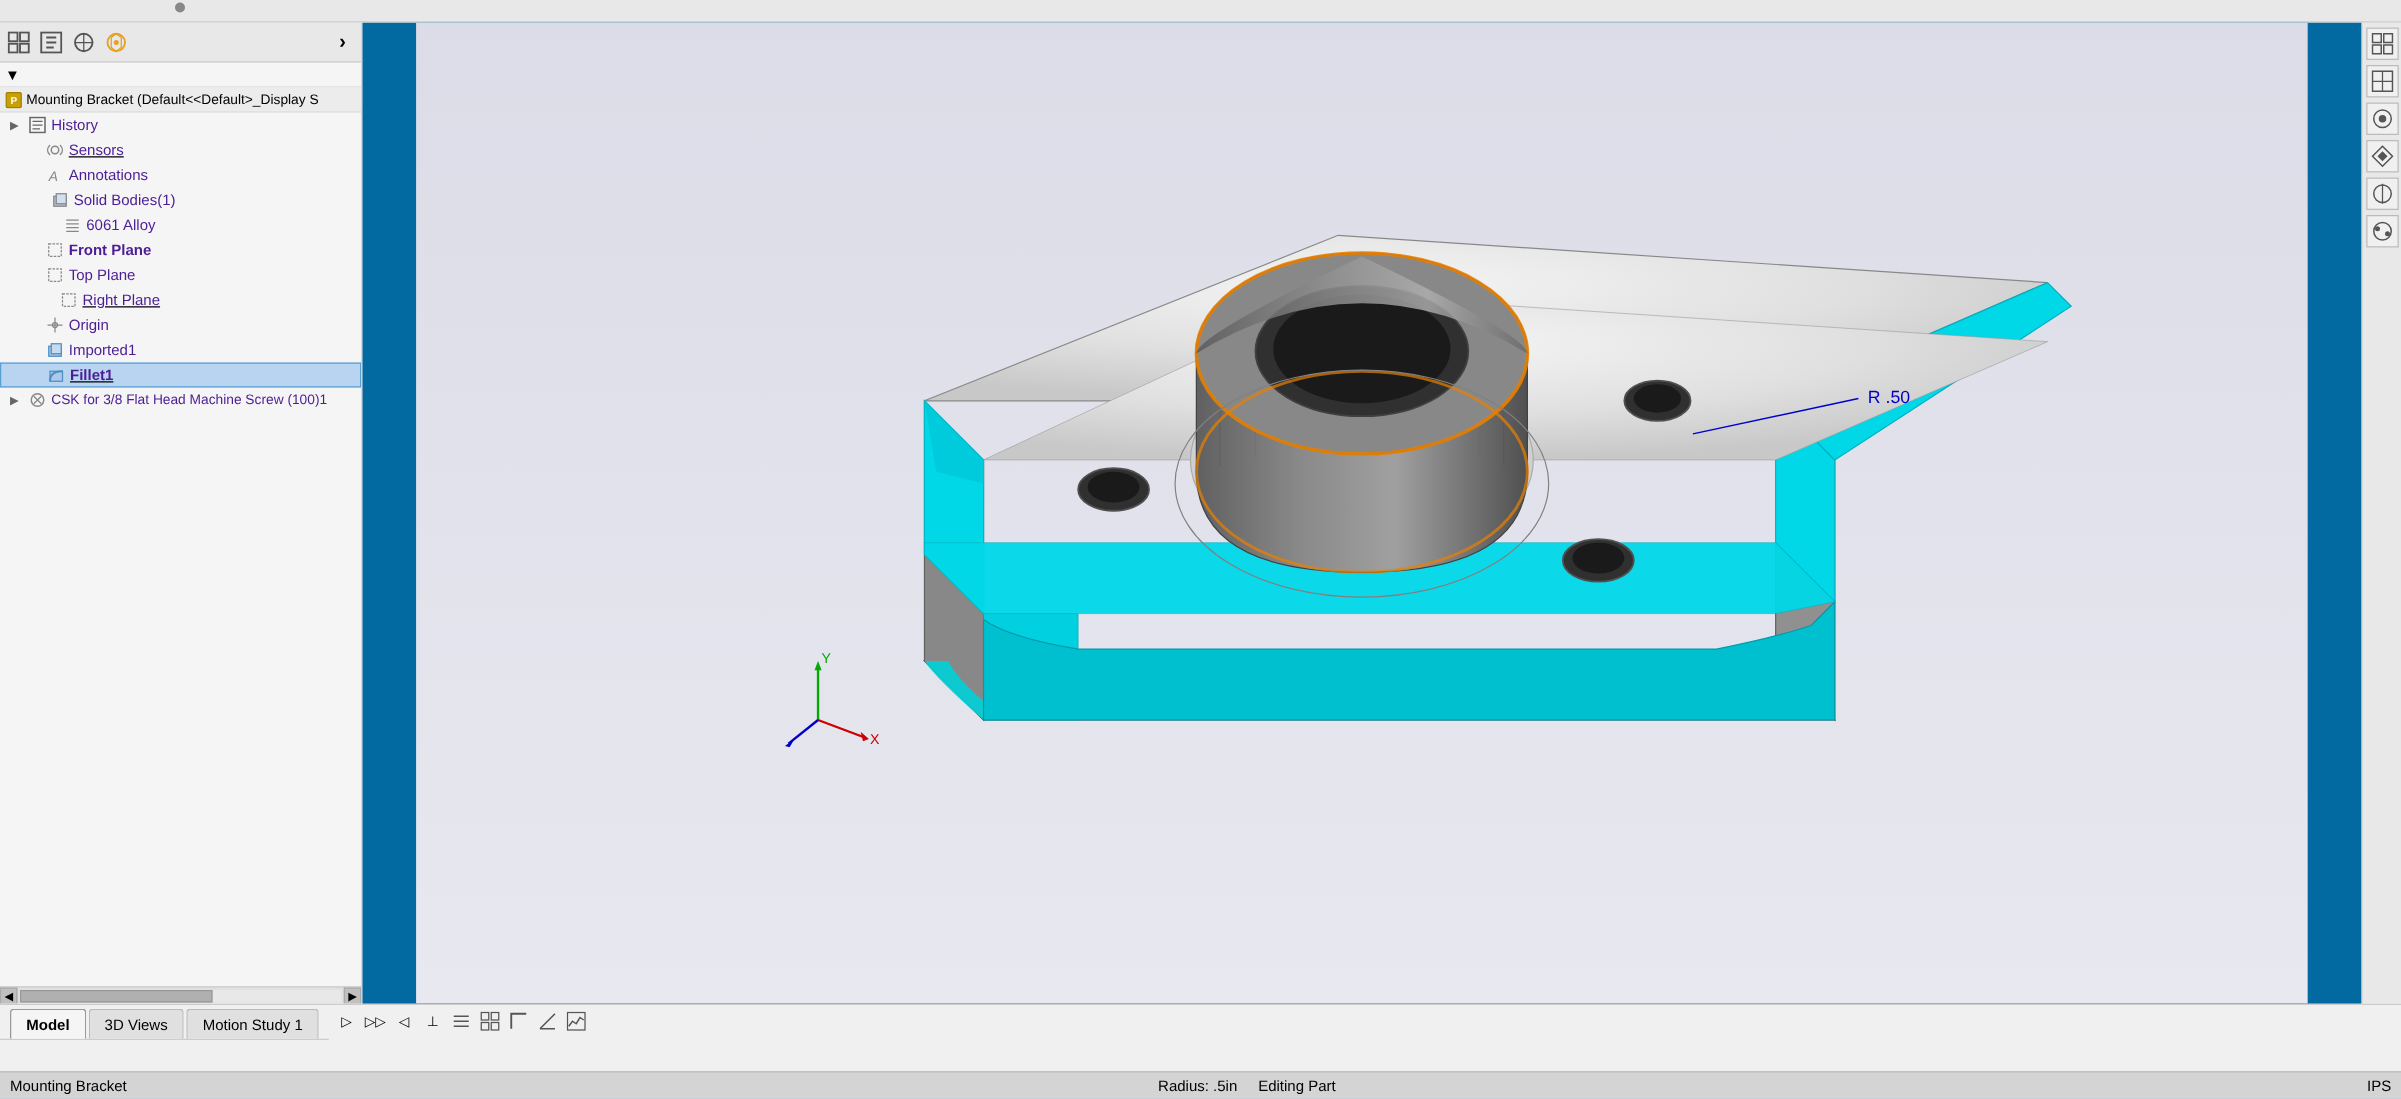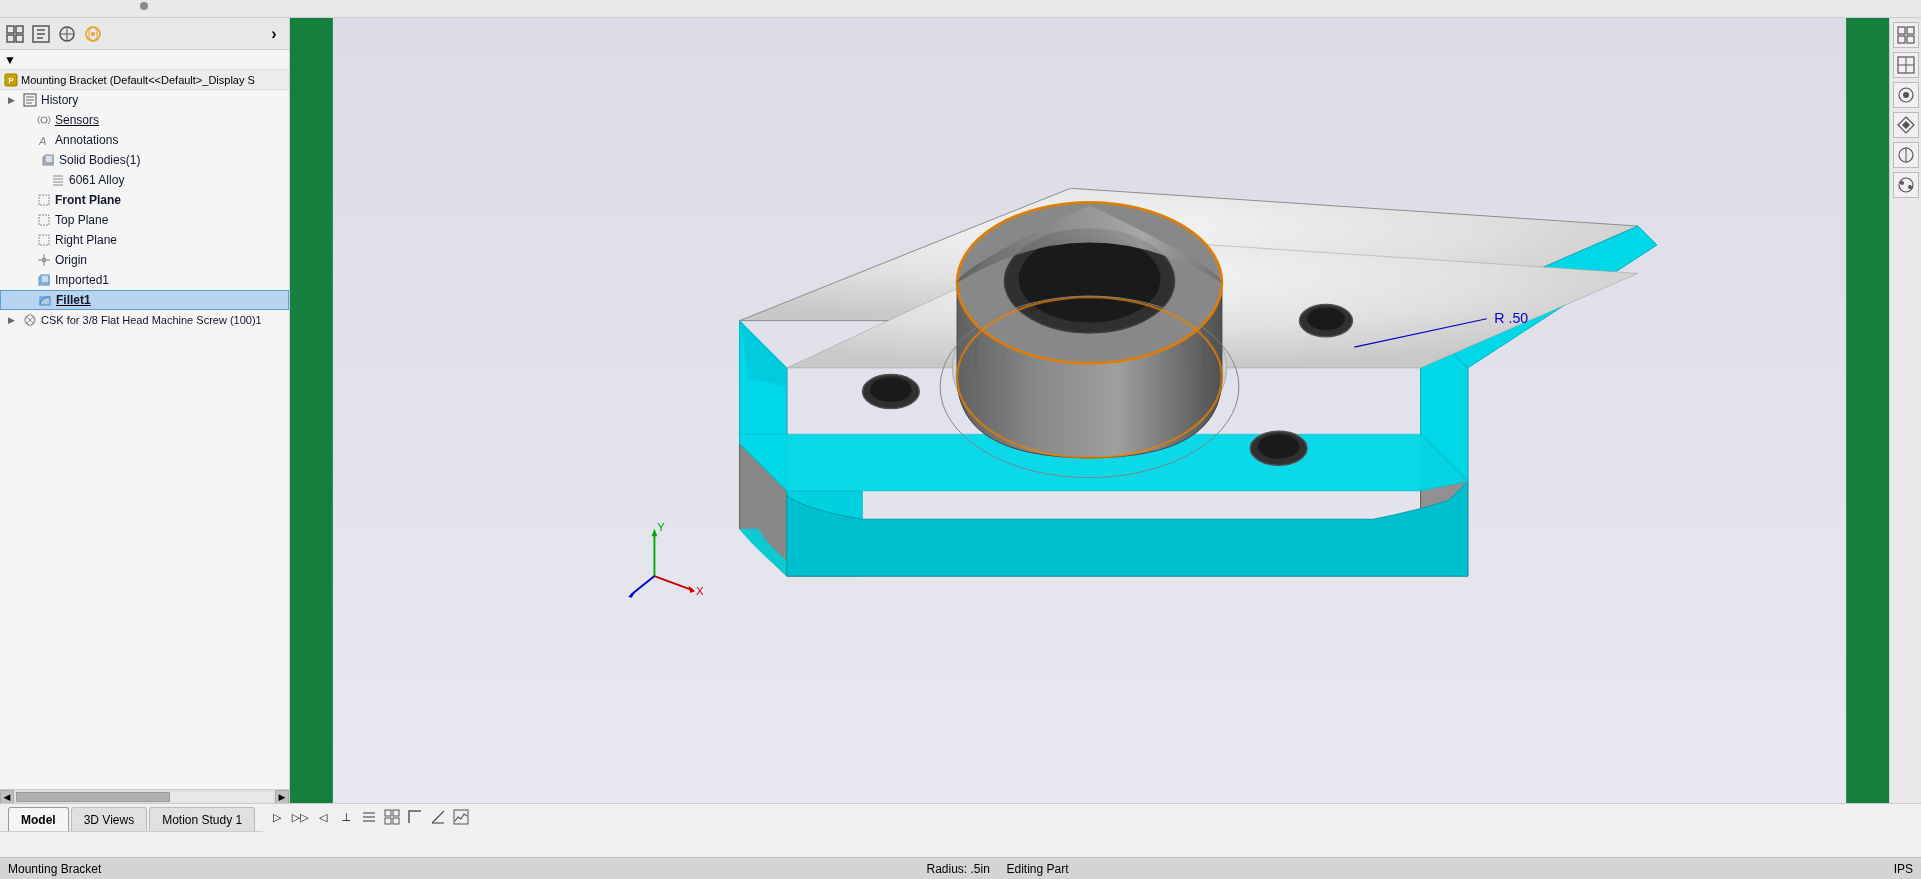--- a/index.html
+++ b/index.html
@@ -67,35 +67,35 @@
       width: 16px;
       height: 16px;
       margin-right: 3px;
       display: inline-flex;
       align-items: center;
       justify-content: center;
       font-size: 11px;
     }
     .tree-item .item-label {
       font-size: 12px;
-      color: #0f172a;
+      color: #4c1d95;
     }
 
     .panel-scrollbar-h {
       height: 14px;
       background: #e0e0e0;
       border-top: 1px solid #ccc;
       display: flex;
       align-items: center;
     }
 
     
     .viewport {
       flex: 1;
-      background: #15803d;
+      background: #0369a1;
       position: relative;
       overflow: hidden;
     }
 
     
     .right-panel {
       width: 32px;
       background: #e8e8e8;
       border-left: 1px solid #ccc;
       display: flex;
@@ -345,21 +345,21 @@
       <div class="tree-item" style="padding-left: 22px;">
         <span class="expand-arrow" style="opacity:0">▶</span>
         <span class="item-icon">
           <svg width="14" height="14" viewBox="0 0 14 14">
               <rect x="2" y="2" width="10" height="10" fill="none" stroke="#888" stroke-width="1" stroke-dasharray="2,1"></rect>
             </svg>
         </span>
         <span class="item-label">Top Plane</span>
       </div>
 
-      <div class="tree-item" style="padding-left: 22px;">
+      <div class="tree-item" style="padding-left: 33px; text-decoration: underline;">
         <span class="expand-arrow" style="opacity:0">▶</span>
         <span class="item-icon">
           <svg width="14" height="14" viewBox="0 0 14 14">
               <rect x="2" y="2" width="10" height="10" fill="none" stroke="#888" stroke-width="1" stroke-dasharray="2,1"></rect>
             </svg>
         </span>
         <span class="item-label">Right Plane</span>
       </div>
 
       <div class="tree-item" style="padding-left: 22px;">

